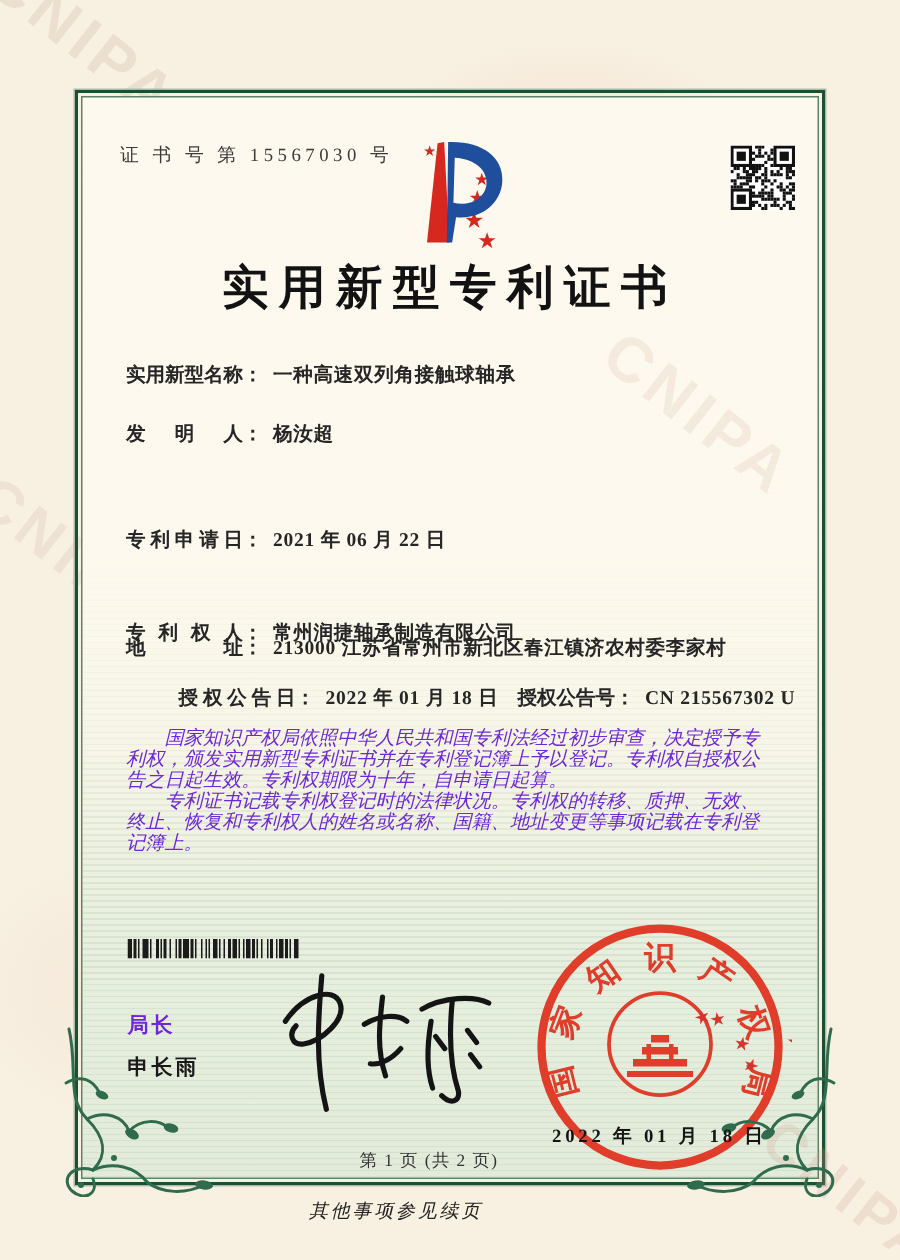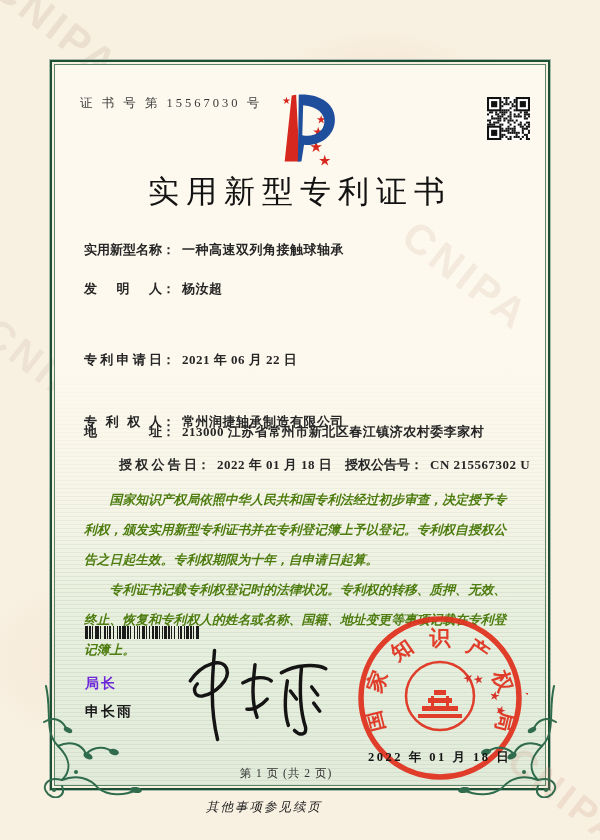--- a/index.html
+++ b/index.html
@@ -48,35 +48,35 @@
   #cert-number {
     left:80px; top:95px; font-size:12.5px; letter-spacing:3px; color:#3a3a3a;
   }
 
   #logo { left:247px; top:92px; width:100px; height:74px; }
 
   #qr { left:487px; top:97px; width:43px; height:43px; background:#fff; }
 
   #title {
     left:0; top:171px; width:600px; text-align:center;
-    font-size:31px; font-weight:normal; letter-spacing:7px; color:#121212;
+    font-size:31px; font-weight:bold; letter-spacing:7px; color:#121212;
   }
 
   .field-row { position:absolute; left:84px; width:440px; font-size:13px; color:#262626; font-weight:600; white-space:nowrap; }
   .flabel { display:inline-block; width:78px; text-align:justify; text-align-last:justify; }
   .fvalue { margin-left:7px; letter-spacing:.5px; }
   .fcolon { }
   #row0 { top:241px; } #row1 { top:280px; } #row2 { top:318px; }
   #row3 { top:351px; } #row4 { top:371px;margin-top:42px; } #row5 { top:423px; }
   #row6 { top:456px;margin-left:35px; }
   .grant-col2 { position:absolute; left:226px; top:0; }
 
   #body-text {
-    left:84px; top:485px; width:434px; font-size:12.8px; line-height:30px;
-    font-style:italic; color:#4d7c0f; font-weight:700;
+    left:84px; top:485px; width:434px; font-size:12.8px; line-height:14px;
+    font-style:italic; color:#6d28d9; font-weight:400;
   }
   #body-text p { text-indent:2em; }
 
   #barcode { left:85px; top:626px; width:156px; height:13px; }
 
   #director-title { left:85px; top:675px; font-size:14px; font-weight:bold; color:#6d28d9;
     font-family:"Liberation Sans","DejaVu Sans",sans-serif; letter-spacing:2px; }
   #director-name  { left:85px; top:703px; font-size:14px; font-weight:bold; color:#1a1a1a;
     font-family:"Liberation Sans","DejaVu Sans",sans-serif; letter-spacing:2px; }
 

